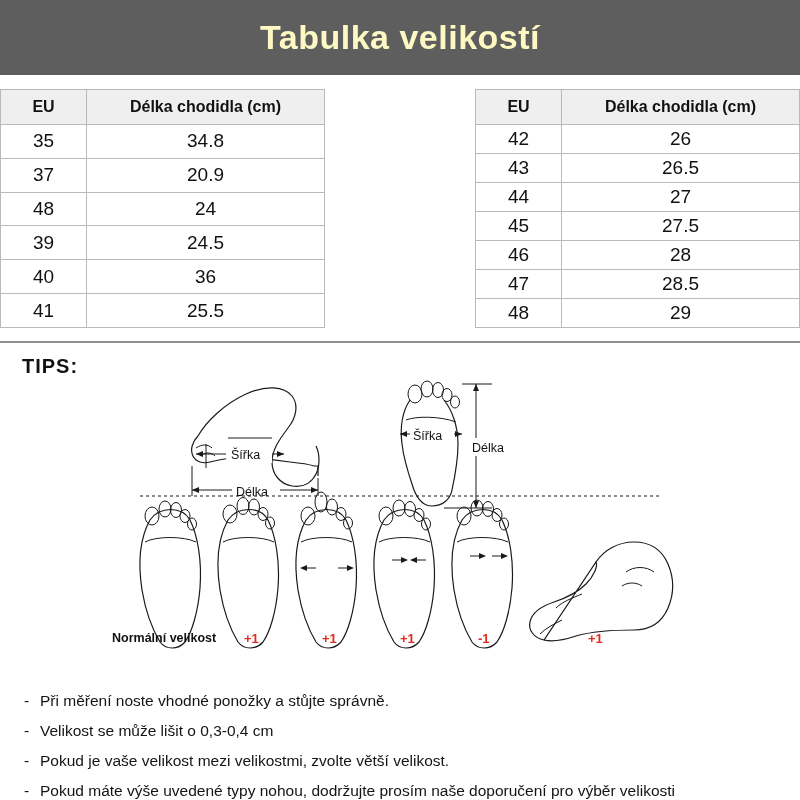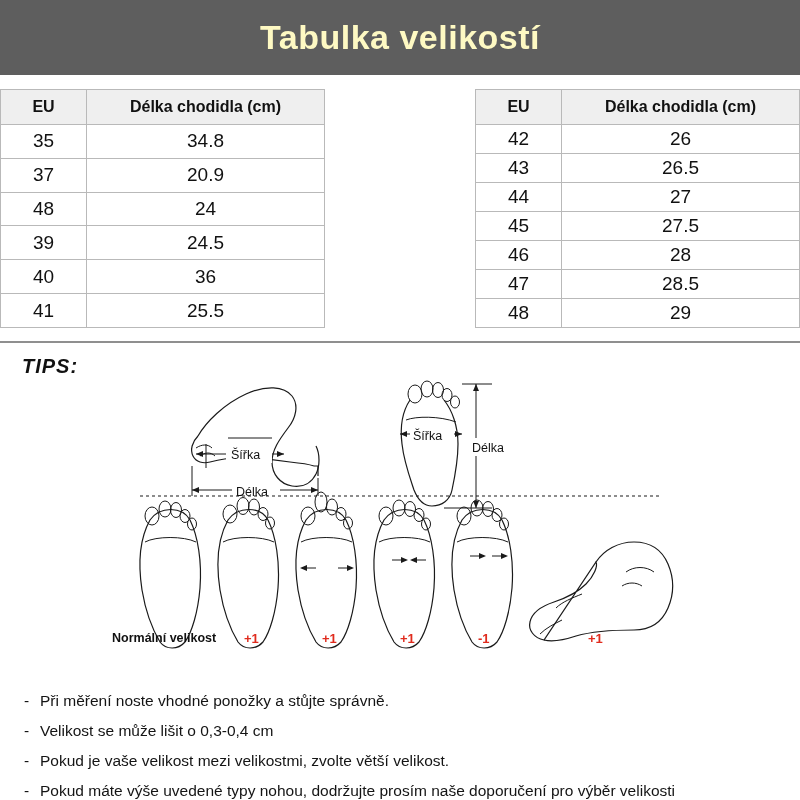--- a/index.html
+++ b/index.html
@@ -74,21 +74,20 @@
   }
   
   .tips-label {
     position: absolute;
     left: 22px;
     top: 355px;
     font-size: 20px;
     font-weight: bold;
     letter-spacing: 1px;
     color: #111;
-    font-style: italic;
   }
   .diagram {
     position: absolute;
     left: 0;
     top: 350px;
     width: 800px;
     height: 320px;
   }
   
   .notes {

